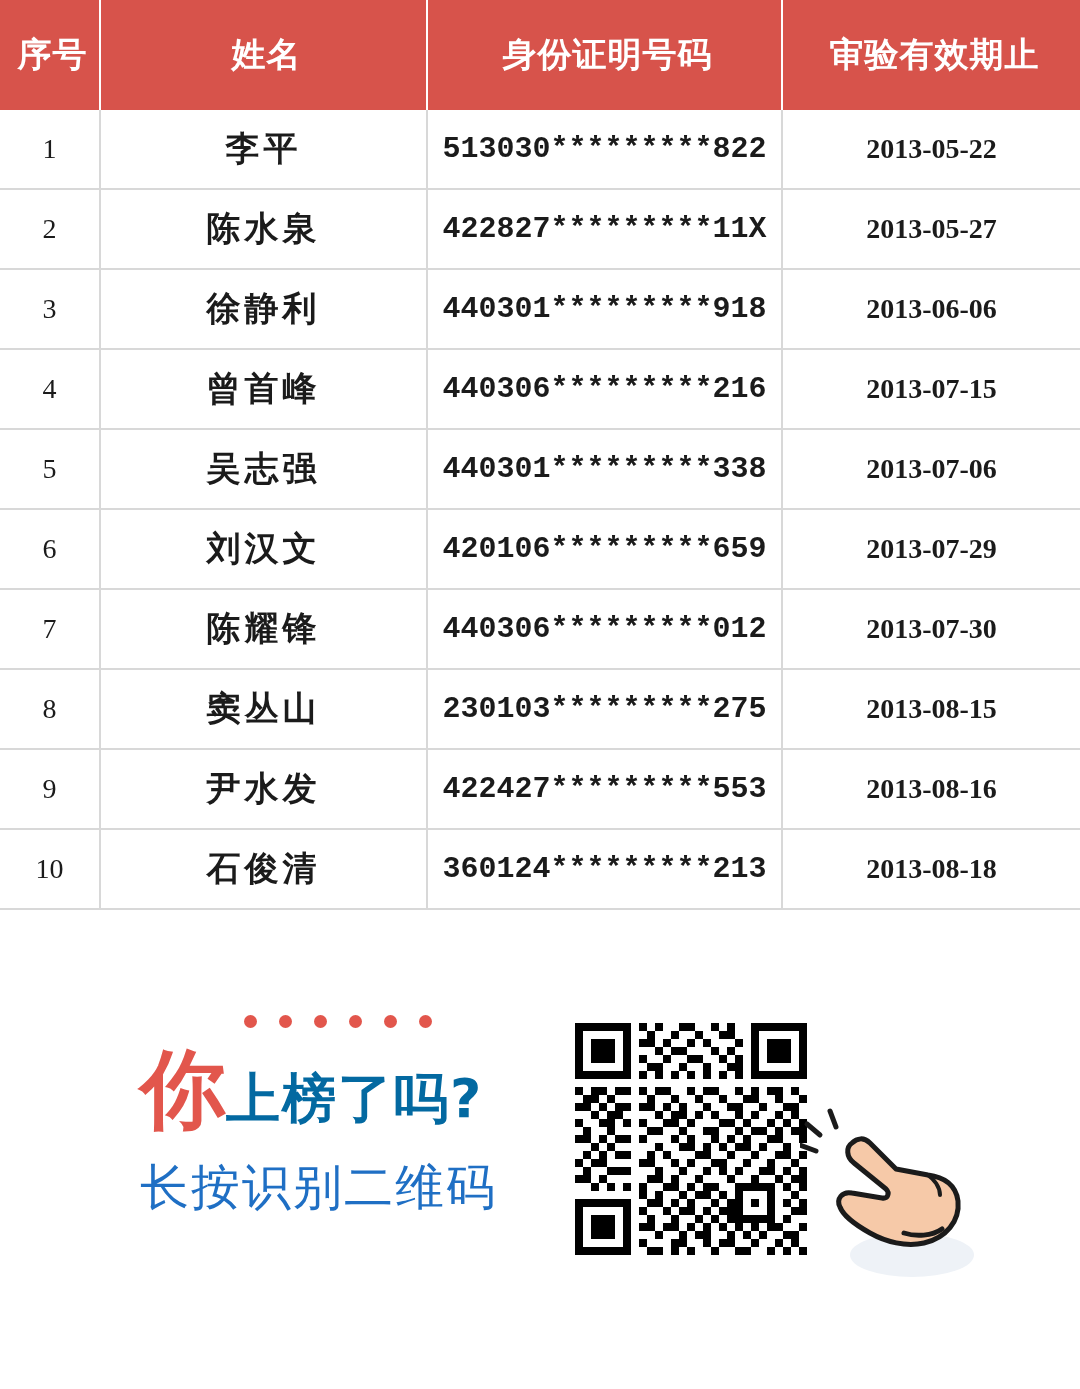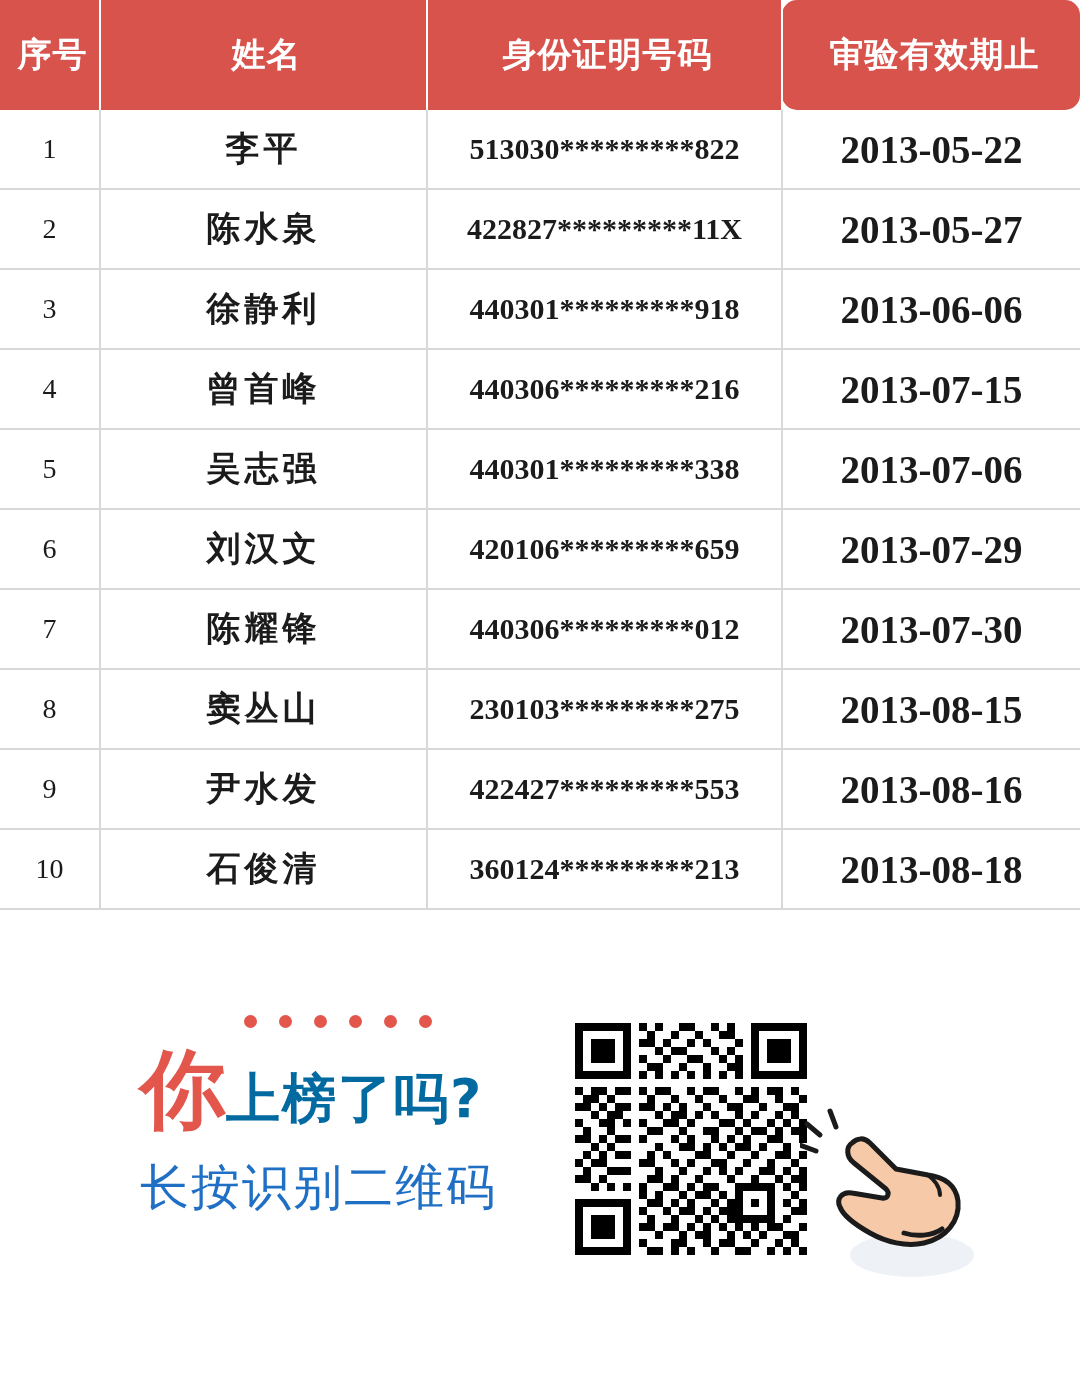--- a/index.html
+++ b/index.html
@@ -34,21 +34,21 @@
     color: #ffffff;
     font-weight: bold;
     font-size: 34px;
     height: 108px;
     text-align: center;
     vertical-align: middle;
     border-right: 2px solid #ffffff;
     letter-spacing: 1px;
     padding-left: 7px;
   }
-  table.datatable thead th:last-child { border-right: none; border-radius: 15px; }
+  table.datatable thead th:last-child { border-right: none; }
 
   table.datatable tbody td {
     height: 76px;
     text-align: center;
     vertical-align: middle;
     border-bottom: 2px solid #d8d8d8;
     border-right: 2px solid #d8d8d8;
     color: #1b1b1b;
     font-size: 30px;
   }
@@ -59,25 +59,25 @@
   }
   table.datatable tbody tr td.cell-name {
     font-size: 34px;
     font-weight: bold;
     letter-spacing: 4px;
   }
   table.datatable tbody tr td.cell-id {
     font-size: 30px;
     font-weight: bold;
     letter-spacing: 0px;
-    font-family: Liberation Serif, serif;
+    font-family: Liberation Mono, monospace;
     text-align: center;
   }
   table.datatable tbody tr td.cell-date {
-    font-size: 39px;
+    font-size: 28px;
     font-weight: bold;
   }
 
   
   .promo {
     position: relative;
     width: 1080px;
     height: 420px;
     margin-top: 95px;
   }

